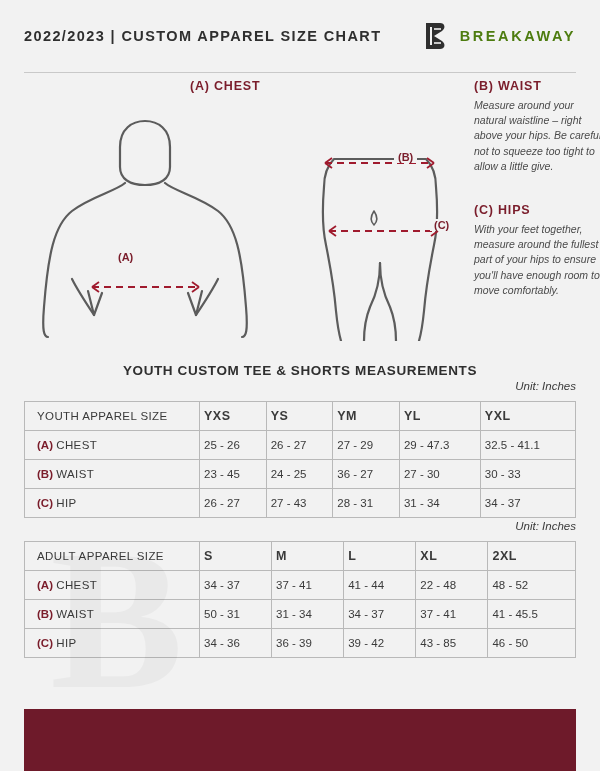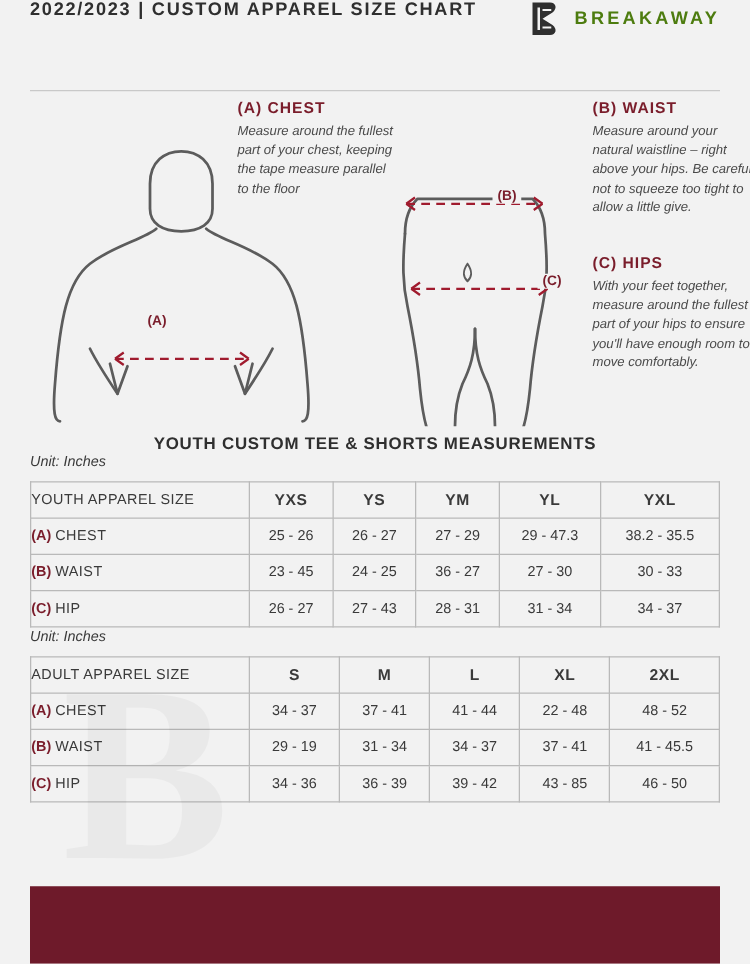--- a/index.html
+++ b/index.html
@@ -29,21 +29,21 @@
     font-family: "Liberation Serif", serif;
     color: rgba(0,0,0,0.035);
     line-height: 1;
     user-select: none;
     pointer-events: none;
   }
   
   .header {
     height: 72px;
     display: flex;
-    align-items: flex-start;
+    align-items: center;
     justify-content: space-between;
     padding: 0 24px;
     position: relative;
   }
   .header-title {
     font-size: 14.5px;
     font-weight: bold;
     letter-spacing: 1.4px;
     color: #2f2f2f;
   }
@@ -97,45 +97,45 @@
   .note-hips  { left: 450px; top: 130px; width: 132px; }
 
   
   .table-block { margin: 0 24px; }
   .table-title {
     text-align: center;
     font-size: 13.5px;
     font-weight: bold;
     letter-spacing: 0.6px;
     color: #2f2f2f;
-    margin-top: 4px;
+    margin-top: 20px;
   }
   .table-unit {
-    text-align: left;
+    text-align: right;
     font-size: 11.5px;
     font-style: italic;
     color: #3a3a3a;
     margin: 2px 0 9px;
   }
   table {
     width: 100%;
     border-collapse: collapse;
     background: transparent;
   }
   th, td {
     border: 1px solid #b9b9b9;
     height: 29px;
     font-size: 11.5px;
     color: #3a3a3a;
-    text-align: center;
+    text-align: left;
     padding: 0 4px;
   }
   th.rowhead, td.rowhead {
     text-align: left;
-    padding-left: 0;
+    padding-left: 12px;
     font-size: 11.5px;
     width: 175px;
   }
   th.rowhead { font-weight: normal; letter-spacing: 0.4px; }
   th.size-col { font-weight: bold; font-size: 12.5px; letter-spacing: 0.5px; }
   .label-letter { color: #7a1d2b; font-weight: bold; }
   .rowname { letter-spacing: 0.4px; }
   .footer-bar {
     position: absolute;
     left: 24px;
@@ -220,21 +220,20 @@
         <path d="M414 152 l-7 -5 M414 152 l-7 5"></path>
       </g>
     </svg>
 
     <div style="position:absolute;left:90px;top:178px;font-size:11px;font-weight:bold;color:#7a1d2b;background:#f2f2f2;padding:0 4px;">(A)</div>
     <div style="position:absolute;left:370px;top:78px;font-size:11px;font-weight:bold;color:#7a1d2b;background:#f2f2f2;padding:0 4px;">(B)</div>
     <div style="position:absolute;left:406px;top:146px;font-size:11px;font-weight:bold;color:#7a1d2b;background:#f2f2f2;padding:0 4px;">(C)</div>
 
     <div class="note note-chest">
       <div class="note-title">(A) CHEST</div>
-      <div class="note-body">Measure around the fullest part of your chest, keeping the tape measure parallel to the floor</div>
     </div>
     <div class="note note-waist">
       <div class="note-title">(B) WAIST</div>
       <div class="note-body">Measure around your natural waistline – right above your hips. Be careful not to squeeze too tight to allow a little give.</div>
     </div>
     <div class="note note-hips">
       <div class="note-title">(C) HIPS</div>
       <div class="note-body">With your feet together, measure around the fullest part of your hips to ensure you'll have enough room to move comfortably.</div>
     </div>
   </div>
@@ -256,21 +255,21 @@
       <tbody>
         <tr>
           <td class="rowhead">
             <span class="label-letter">(A)</span>
             <span class="rowname">CHEST</span>
           </td>
           <td>25 - 26</td>
           <td>26 - 27</td>
           <td>27 - 29</td>
           <td>29 - 47.3</td>
-          <td>38.2 - 35.5</td>
+          <td>32.5 - 41.1</td>
         </tr>
         <tr>
           <td class="rowhead">
             <span class="label-letter">(B)</span>
             <span class="rowname">WAIST</span>
           </td>
           <td>23 - 45</td>
           <td>24 - 25</td>
           <td>36 - 27</td>
           <td>27 - 30</td>
@@ -314,21 +313,21 @@
           <td>37 - 41</td>
           <td>41 - 44</td>
           <td>22 - 48</td>
           <td>48 - 52</td>
         </tr>
         <tr>
           <td class="rowhead">
             <span class="label-letter">(B)</span>
             <span class="rowname">WAIST</span>
           </td>
-          <td>29 - 19</td>
+          <td>50 - 31</td>
           <td>31 - 34</td>
           <td>34 - 37</td>
           <td>37 - 41</td>
           <td>41 - 45.5</td>
         </tr>
         <tr>
           <td class="rowhead">
             <span class="label-letter">(C)</span>
             <span class="rowname">HIP</span>
           </td>

